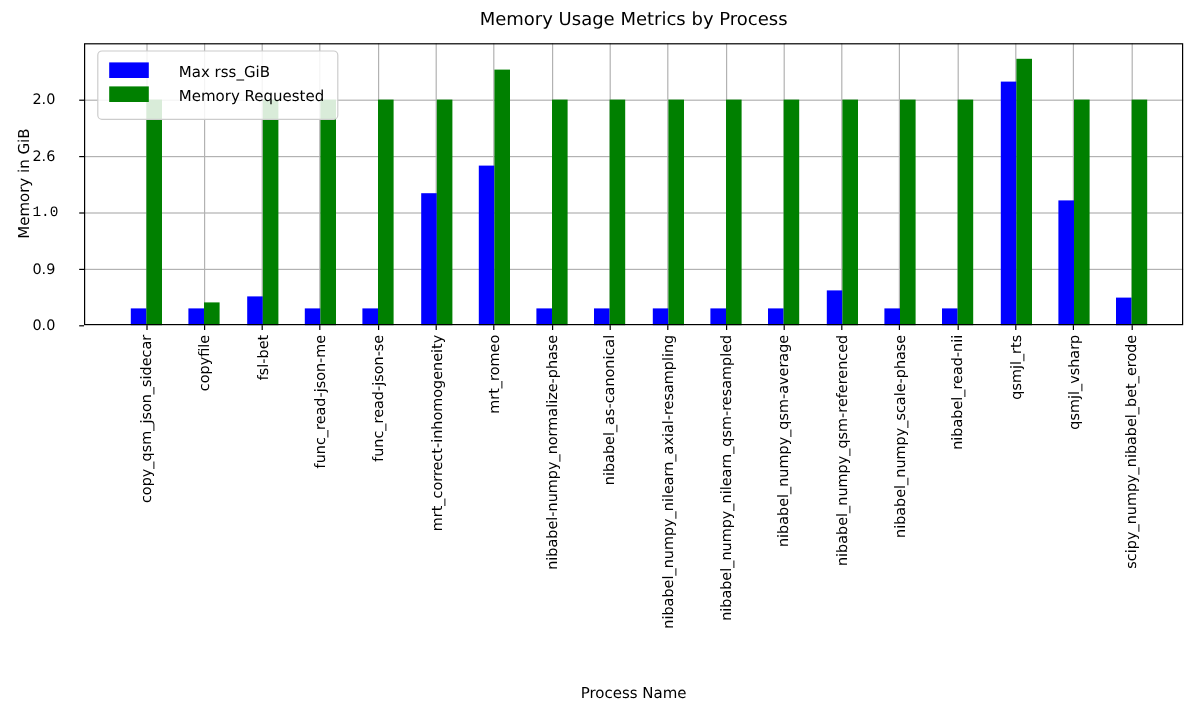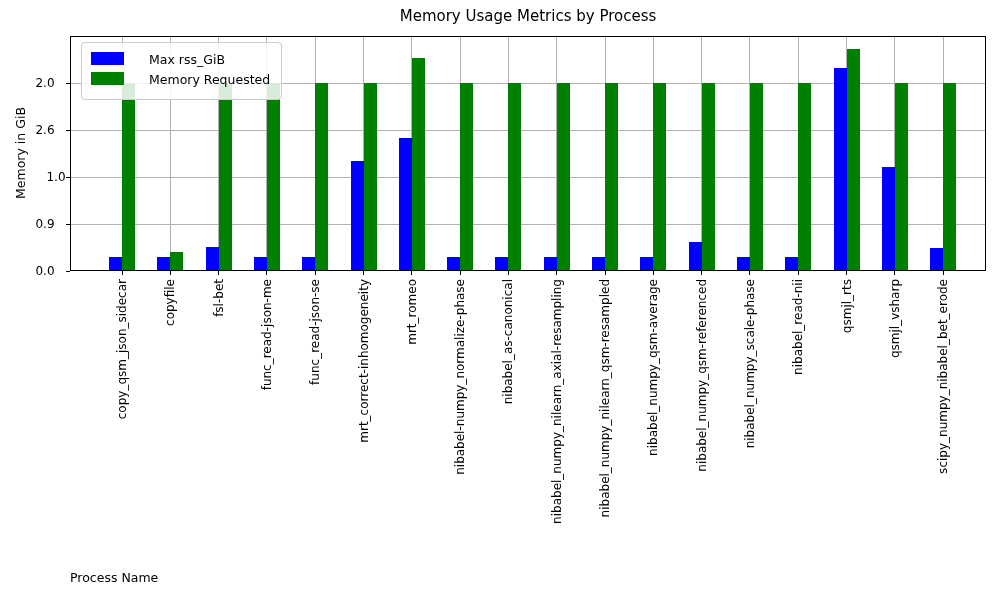--- a/index.html
+++ b/index.html
@@ -58,21 +58,21 @@
   .xtick {
     position: absolute;
     width: 1px;
     height: 4px;
     background: #000;
     z-index: 31;
   }
   .ytick-label {
     position: absolute;
     width: 36px;
-    text-align: center;
+    text-align: left;
     font-size: 12px;
     line-height: 14px;
     color: #000;
   }
   .xtick-label {
     position: absolute;
     white-space: nowrap;
     font-size: 12px;
     line-height: 14px;
     color: #000;
@@ -86,20 +86,21 @@
     white-space: nowrap;
     font-size: 12.5px;
     transform: rotate(-90deg) translate(-50%, -50%);
     transform-origin: 0 0;
   }
   .axis-label-x {
     position: absolute;
     left: 70px;
     top: 570px;
     width: 916px;
+    text-align: center;
     font-size: 12.5px;
   }
   .legend {
     position: absolute;
     left: 81px;
     top: 42px;
     background: rgba(255,255,255,0.85);
     border: 1px solid #cccccc;
     border-radius: 4px;
     padding: 7px 11px 7px 9px;
@@ -132,21 +133,21 @@
   <div class="axis-label-x">Process Name</div>
 
   <div id="plot-layer">
       <div class="ytick" style="left: 66px; top: 270.5px;"></div>
       <div class="ytick-label" style="left: 27px; top: 264px;">0.0</div>
       <div class="gridline-h" style="left: 70px; top: 223.5px; width: 916px;"></div>
       <div class="ytick" style="left: 66px; top: 223.5px;"></div>
       <div class="ytick-label" style="left: 27px; top: 217px;">0.9</div>
       <div class="gridline-h" style="left: 70px; top: 176.5px; width: 916px;"></div>
       <div class="ytick" style="left: 66px; top: 176.5px;"></div>
-      <div class="ytick-label" style="left: 38px; top: 170px;">1.0</div>
+      <div class="ytick-label" style="left: 27px; top: 170px; font-family: Liberation Mono, monospace;">1.0</div>
       <div class="gridline-h" style="left: 70px; top: 129.5px; width: 916px;"></div>
       <div class="ytick" style="left: 66px; top: 129.5px;"></div>
       <div class="ytick-label" style="left: 27px; top: 123px;">2.6</div>
       <div class="gridline-h" style="left: 70px; top: 82.5px; width: 916px;"></div>
       <div class="ytick" style="left: 66px; top: 82.5px;"></div>
       <div class="ytick-label" style="left: 27px; top: 76px;">2.0</div>
       <div class="gridline-v" style="left: 121.5px; top: 36px; height: 235px;"></div>
       <div class="xtick" style="left: 121.5px; top: 271px;"></div>
       <div class="xtick-label" style="left: 115px; top: 279px;">copy_qsm_json_sidecar</div>
       <div class="bar" style="left: 109px; top: 256.9px; width: 13px; height: 14.1px; background: rgb(0, 0, 255);"></div>

